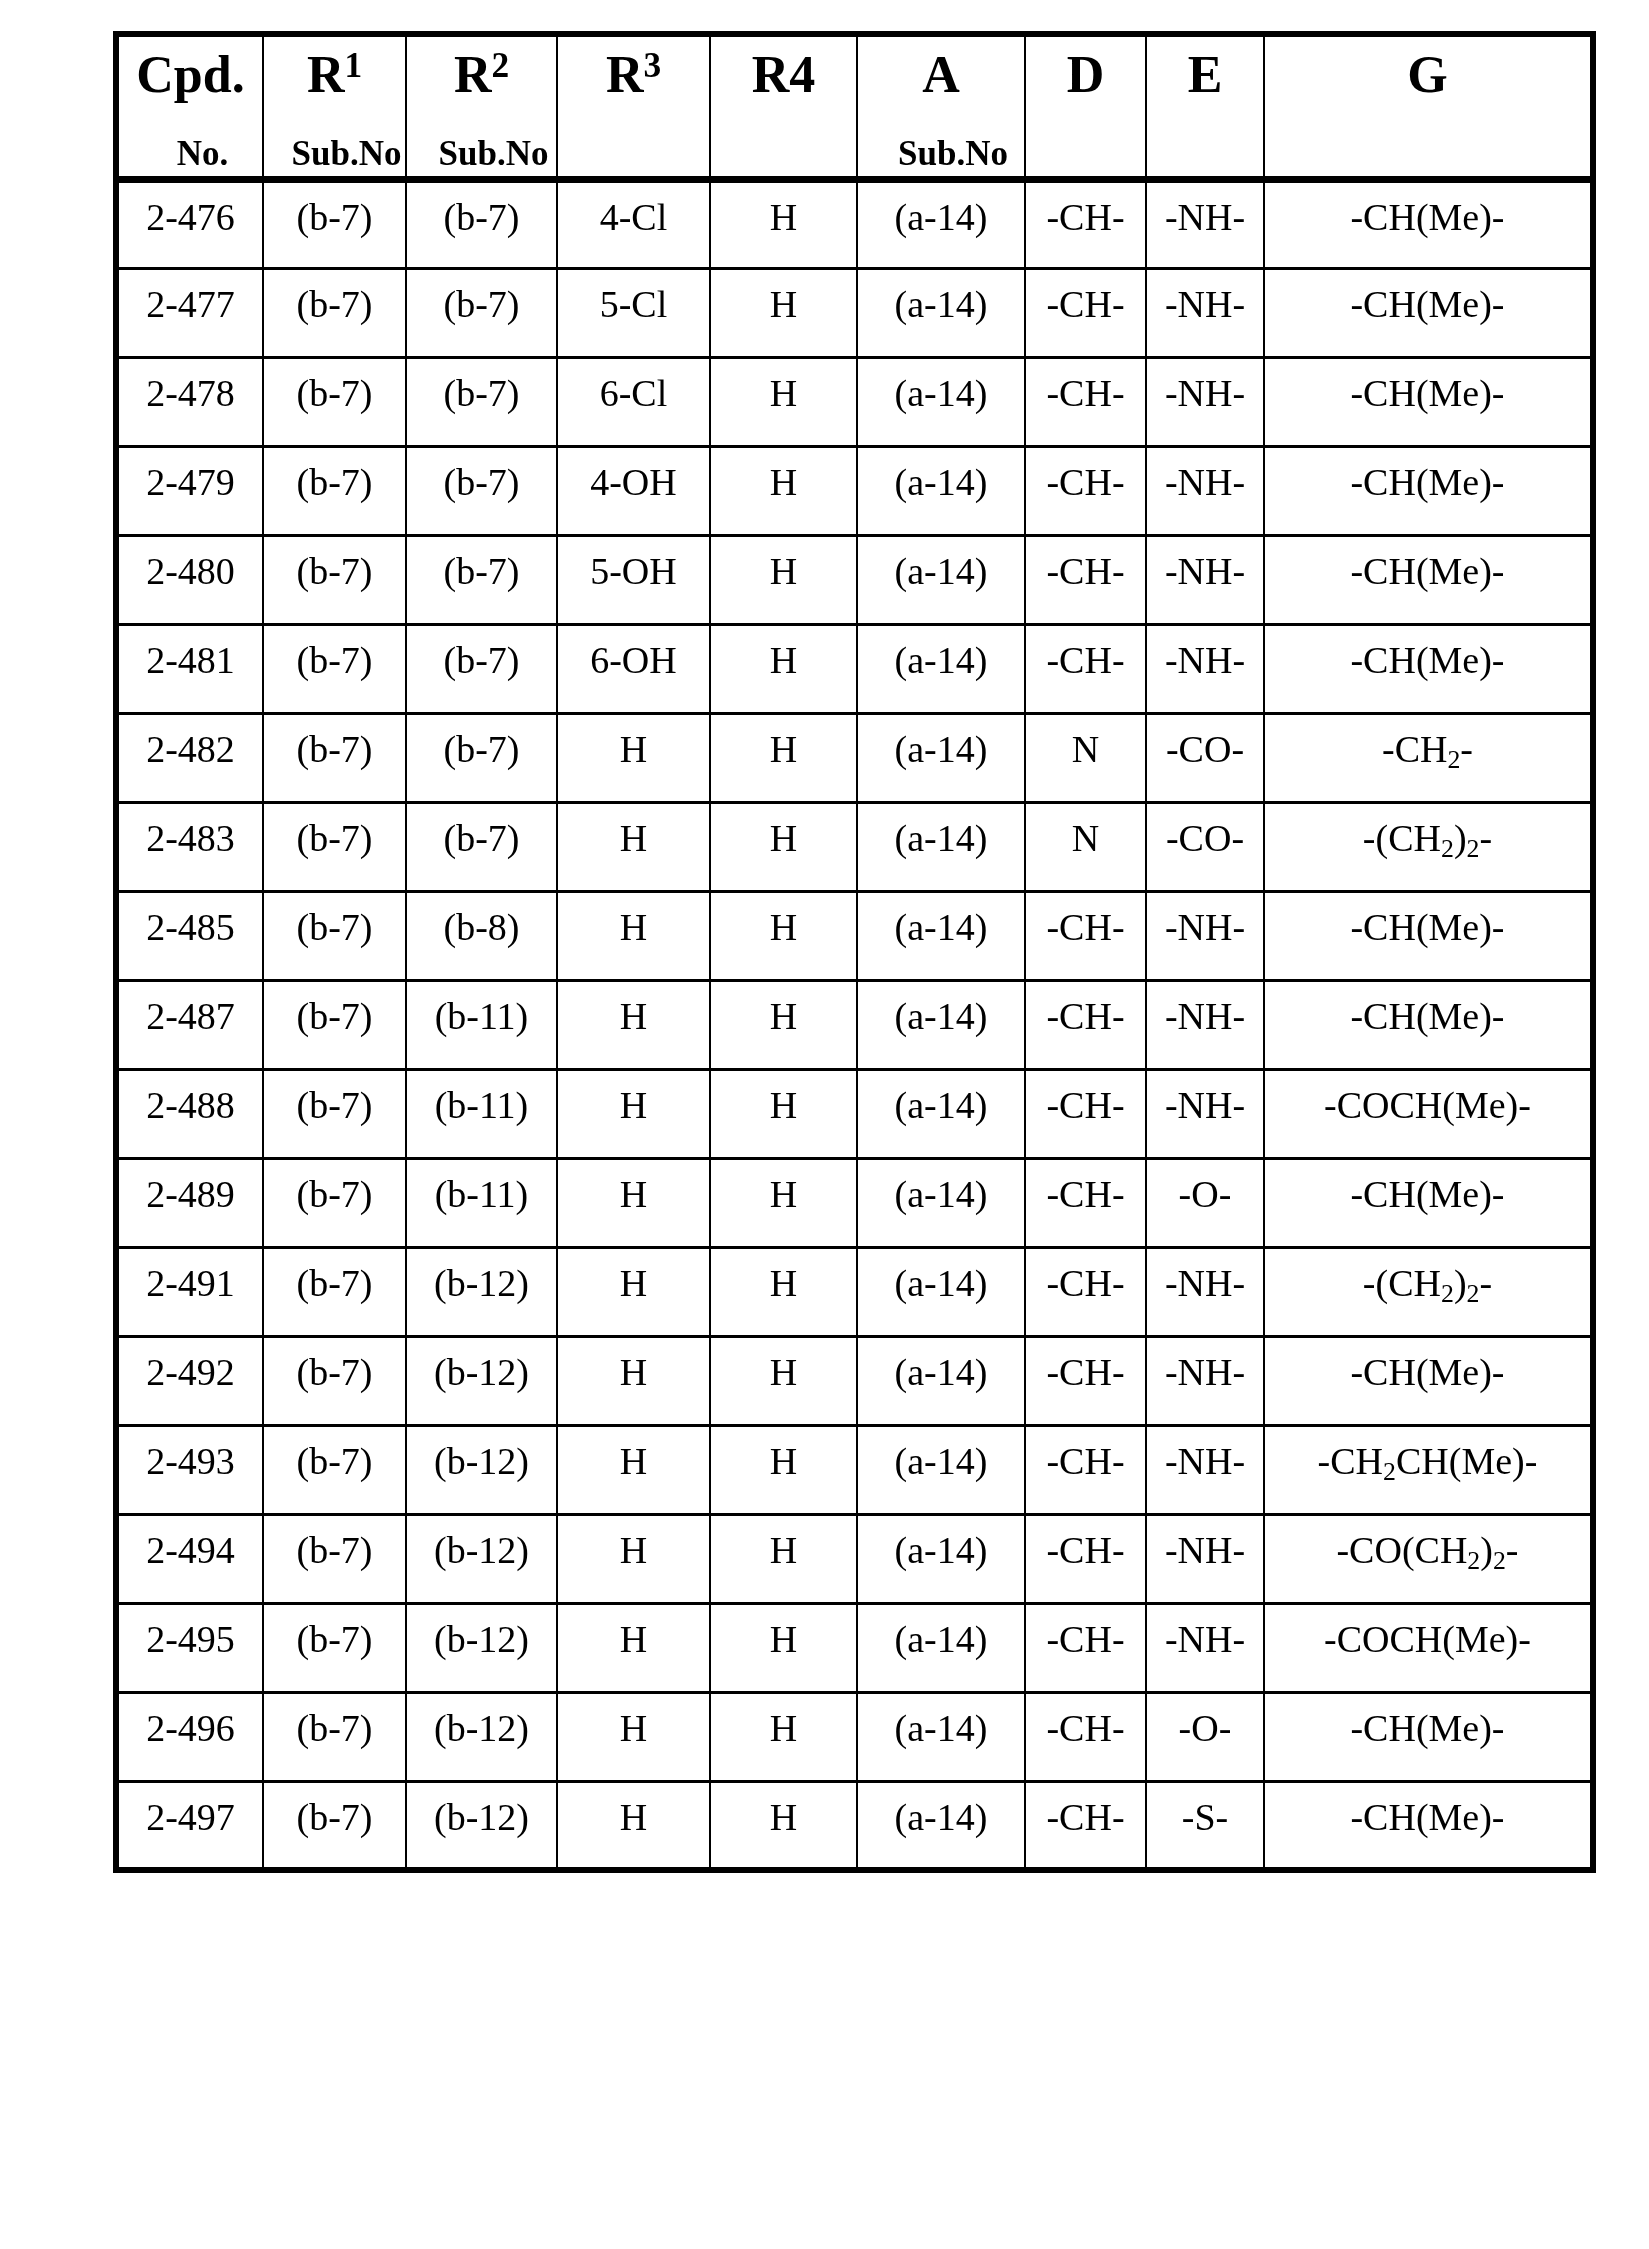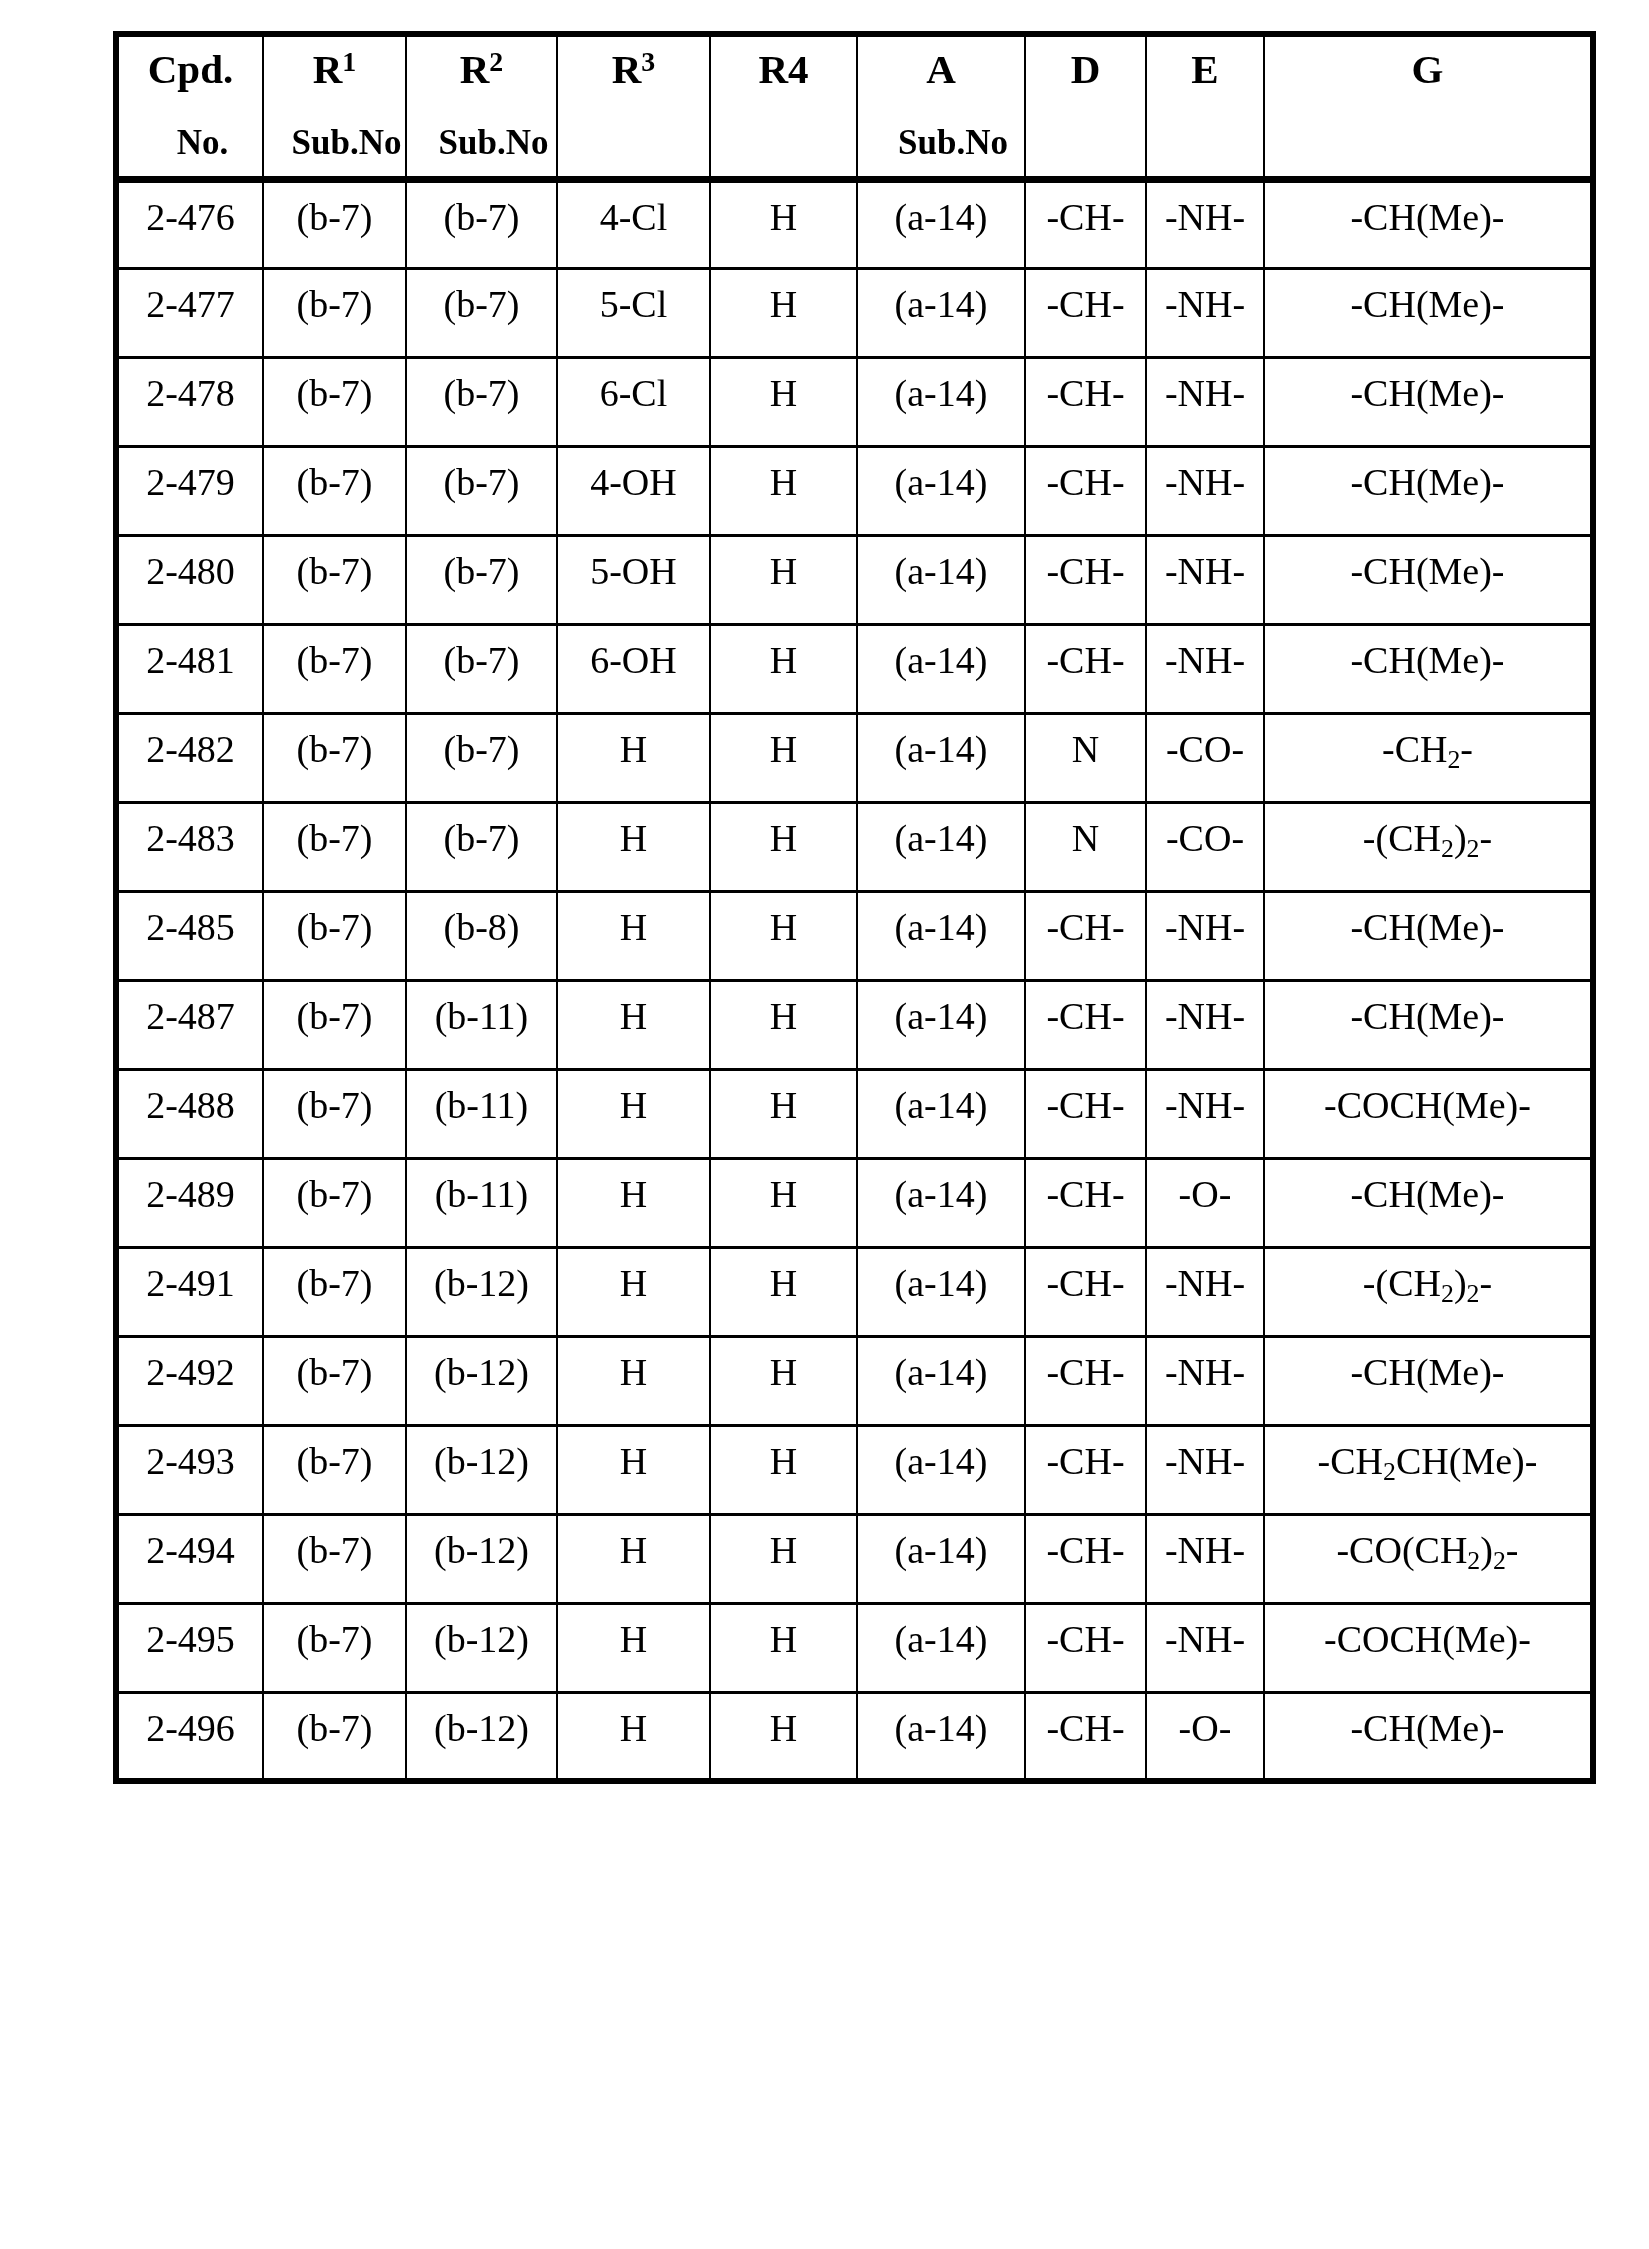--- a/index.html
+++ b/index.html
@@ -48,21 +48,21 @@
     border-right: 2.3px solid #000000;
     border-top: 3.8px solid #000000;
     border-bottom: 3.8px solid #000000;
     vertical-align: top;
     text-align: center;
     font-size: 38px;
     padding: 12.2px 3.1px 0 3.1px;
     white-space: nowrap;
   }
   th .h1 {
-    font-size: 41px;
+    font-size: 52px;
     line-height: 1;
     margin-top: 12.2px;
   }
   th .h2 {
     font-size: 35px;
     line-height: 1;
     margin-top: 35px;
     padding-left: 24px;
   }
   sup {
@@ -319,16 +319,27 @@
           <td>2-496</td>
           <td>(b-7)</td>
           <td>(b-12)</td>
           <td>H</td>
           <td>H</td>
           <td>(a-14)</td>
           <td>-CH-</td>
           <td>-O-</td>
           <td>-CH(Me)-</td>
         </tr>
+        <tr>
+          <td>2-497</td>
+          <td>(b-7)</td>
+          <td>(b-12)</td>
+          <td>H</td>
+          <td>H</td>
+          <td>(a-14)</td>
+          <td>-CH-</td>
+          <td>-S-</td>
+          <td>-CH(Me)-</td>
+        </tr>
       </tbody>
   </table>
 </div>
 
 
 </body></html>

